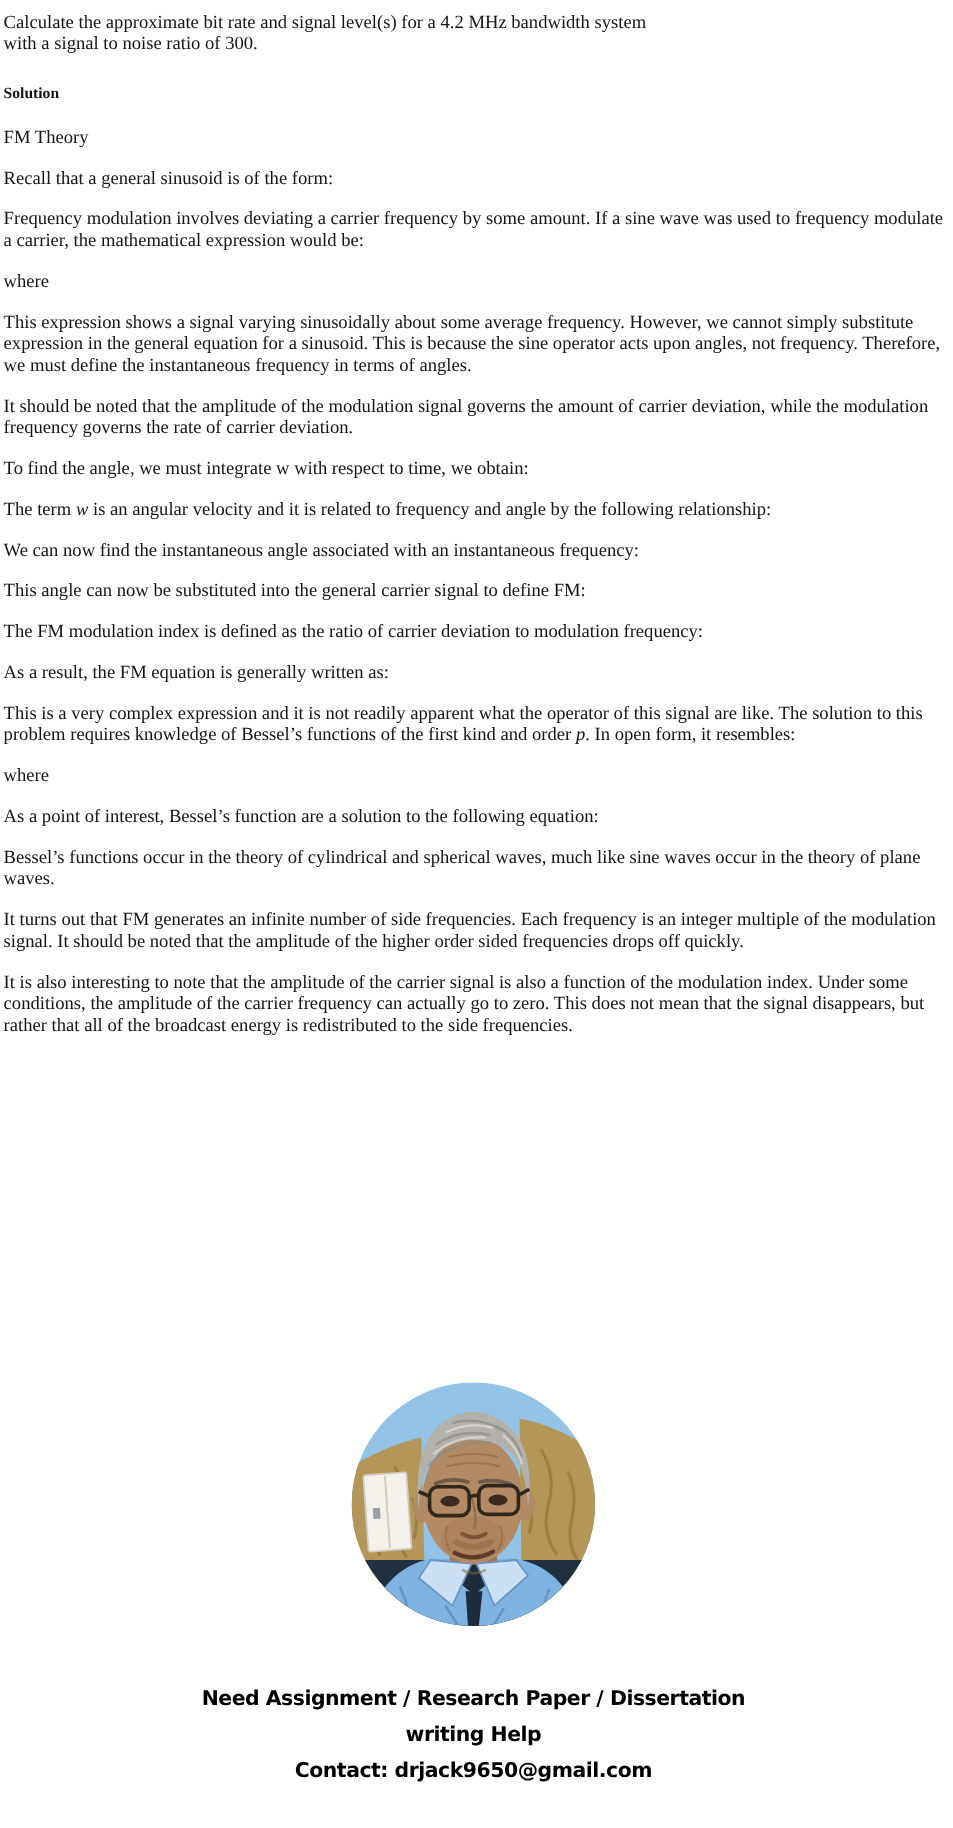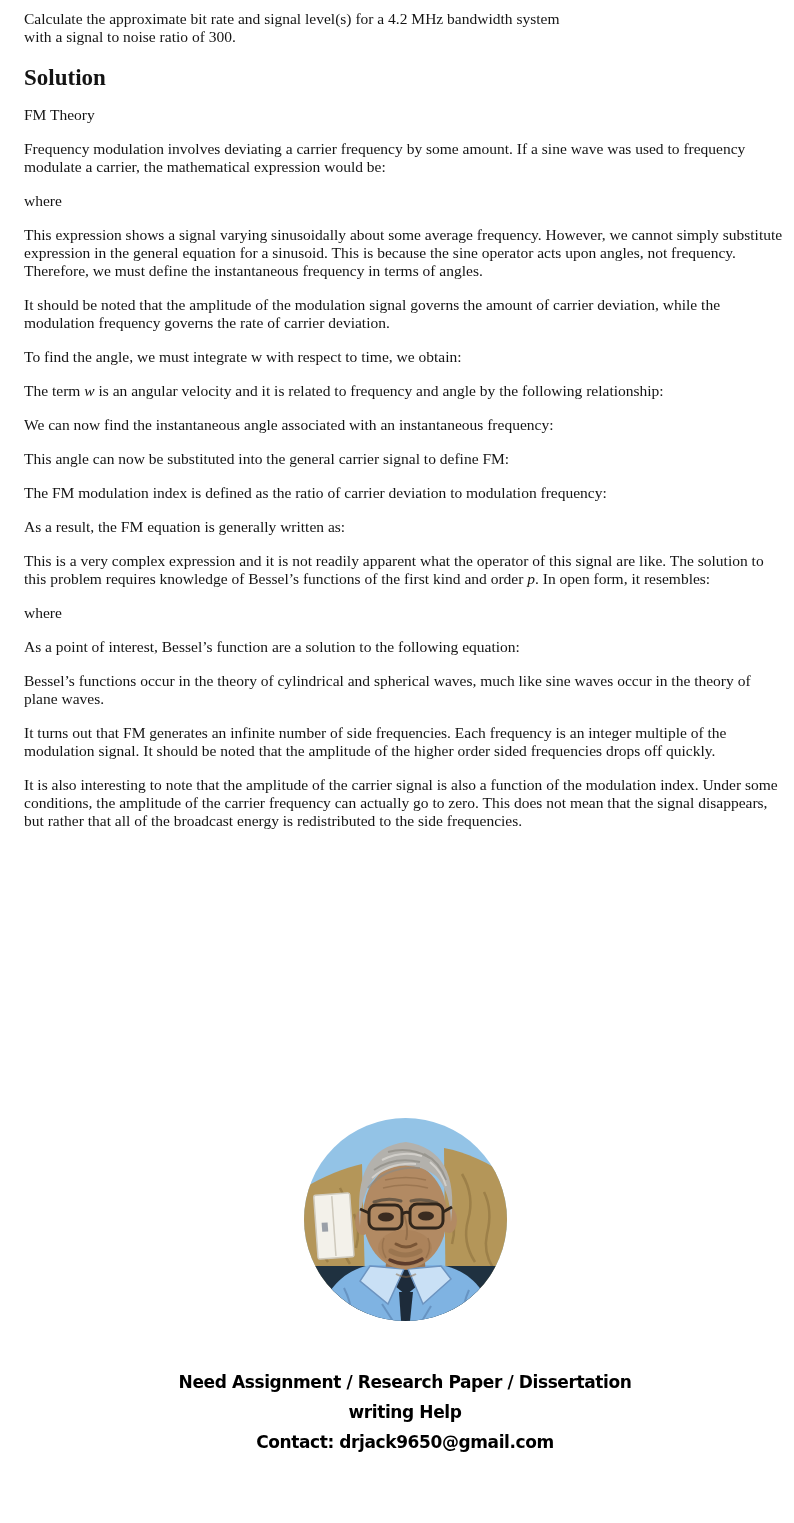--- a/index.html
+++ b/index.html
@@ -23,28 +23,28 @@
   }
   html,body{margin:0;padding:0;}
   body{
     width:794px;
     min-height:1523px;
     background:var(--page_bg);
     font-family:"Liberation Serif", serif;
     color:var(--text);
   }
   .content{
-    padding:8px 8px 0 24px;
+    padding:8px 8px 0 3px;
     font-size:15.5px;
     line-height:18px;
   }
   .content p{margin:16px 0;}
   .content p.first{margin-top:2px;}
   h3.solution{
-    font-size:23px;
+    font-size:13px;
     line-height:22px;
     font-weight:bold;
     margin:21px 0 17px 0;
   }
   em.var{font-style:italic;}
   .spacer{height:272px;}
   .avatar-wrap{
     margin:0;
     text-align:center;
   }
@@ -73,20 +73,21 @@
 
   <p class="first">
     <span>Calculate the approximate bit rate and signal level(s) for a 4.2 MHz bandwidth system</span><br>
     <span>with a signal to noise ratio of 300.</span>
   </p>
 
   <h3 class="solution">Solution</h3>
 
   <p>FM Theory</p>
 
+  <p>Recall that a general sinusoid is of the form:</p>
 
   <p>Frequency modulation involves deviating a carrier frequency by some amount. If a sine wave was used to frequency modulate a carrier, the mathematical expression would be:</p>
 
   <p>where</p>
 
   <p>This expression shows a signal varying sinusoidally about some average frequency. However, we cannot simply substitute expression in the general equation for a sinusoid. This is because the sine operator acts upon angles, not frequency. Therefore, we must define the instantaneous frequency in terms of angles.</p>
 
   <p>It should be noted that the amplitude of the modulation signal governs the amount of carrier deviation, while the modulation frequency governs the rate of carrier deviation.</p>
 
   <p>To find the angle, we must integrate w with respect to time, we obtain:</p>

